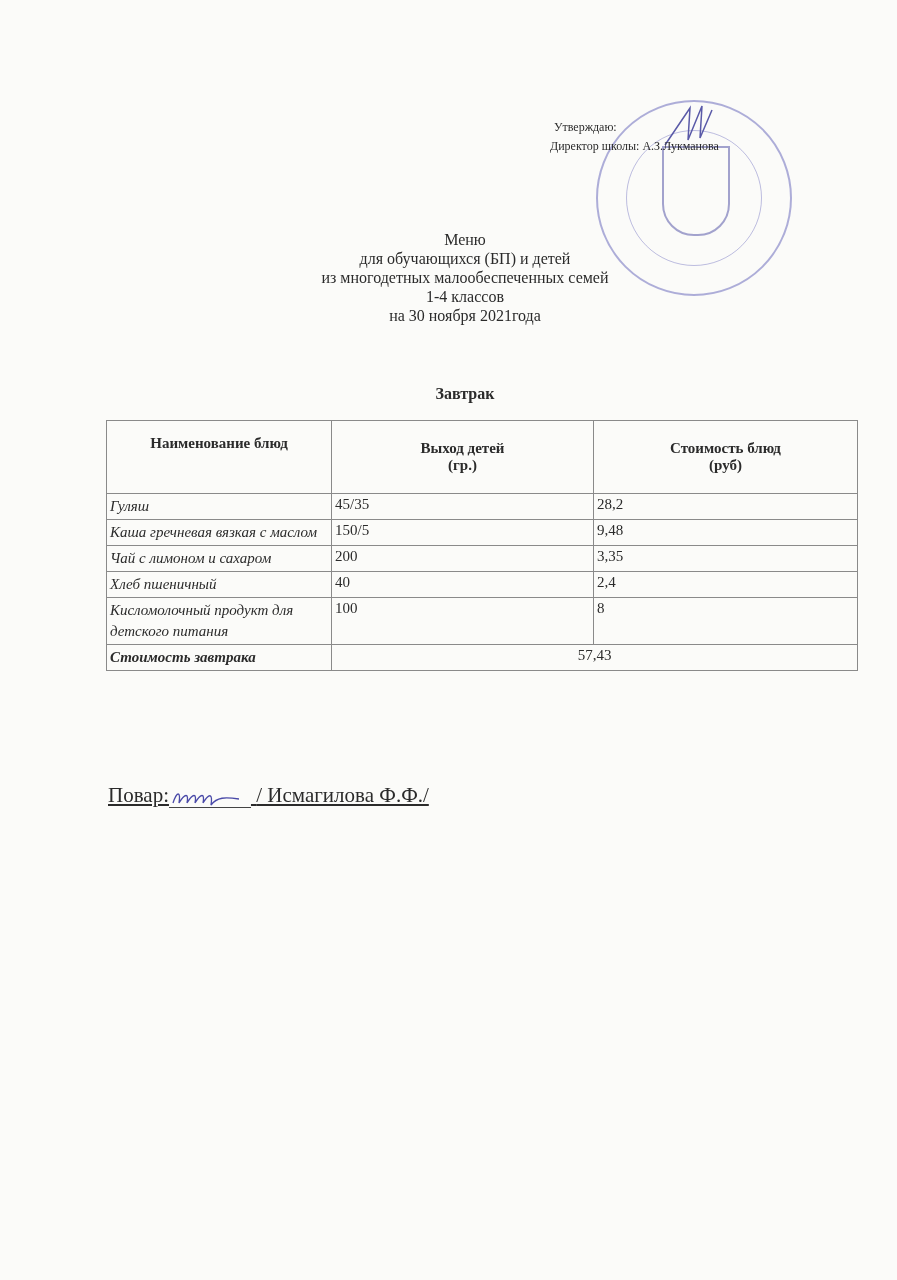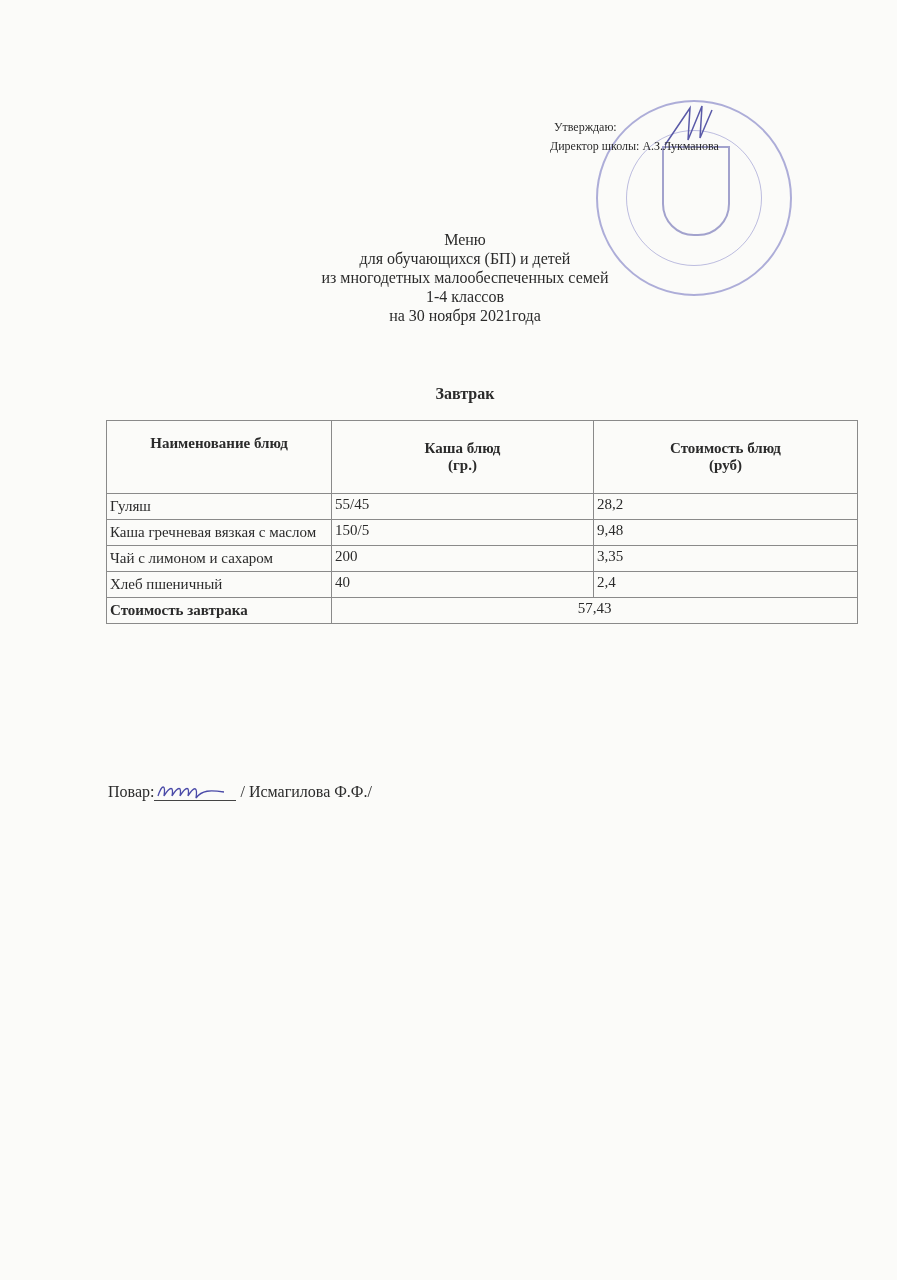--- a/index.html
+++ b/index.html
@@ -27,25 +27,25 @@
     .dir-sign { position: absolute; left: 660px; top: 100px; }
     .title { position: absolute; left: 0; width: 930px; top: 230px; text-align: center; font-size: 16px; line-height: 19px; }
     .meal { position: absolute; left: 0; width: 930px; top: 385px; text-align: center; font-size: 16px; font-weight: bold; }
     table.menu {
       position: absolute; left: 106px; top: 420px; width: 752px;
       border-collapse: collapse; font-size: 15px;
     }
     table.menu td, table.menu th { border: 1px solid #8a8a8a; padding: 2px 3px; vertical-align: top; margin-top: 24px; }
     table.menu th { font-weight: bold; text-align: center; height: 56px; vertical-align: middle; }
     table.menu th.c1 { vertical-align: top; padding-top: 14px; }
-    table.menu td.c1 { width: 218px; line-height: 21px; }
+    table.menu td.c1 { width: 218px; line-height: 21px; font-style: italic; }
     table.menu td.c2 { width: 255px; }
     .total-label { font-weight: bold; }
     .total-val { font-weight: normal; text-align: center; }
-    .cook { position: absolute; left: 108px; top: 783px; font-size: 16px; }
+    .cook { position: absolute; left: 108px; top: 783px; font-size: 21px; text-decoration: underline; }
     .cook .sig { display: inline-block; width: 82px; border-bottom: 1px solid #444; height: 16px; vertical-align: bottom; position: relative; }
   </style>
 </head>
 <body>
 
 <div class="stamp">
   <div class="inner"></div>
   <div class="shield"></div>
 </div>
 
@@ -65,44 +65,49 @@
   <div>1-4 классов</div>
   <div>на 30 ноября  2021года</div>
 </div>
 
 <div class="meal">Завтрак</div>
 
 <table class="menu">
   <tbody>
       <tr>
     <th class="c1">Наименование блюд</th>
-    <th><span>Каша блюд</span><br><span>(гр.)</span></th>
+    <th><span>Выход детей</span><br><span>(гр.)</span></th>
     <th><span>Стоимость блюд</span><br><span>(руб)</span></th>
   </tr>
   <tr>
     <td class="c1">Гуляш</td>
-    <td class="c2">55/45</td>
+    <td class="c2">45/35</td>
     <td>28,2</td>
   </tr>
   <tr>
     <td class="c1">Каша гречневая вязкая  с маслом</td>
     <td class="c2">150/5</td>
     <td>9,48</td>
   </tr>
   <tr>
     <td class="c1">Чай с лимоном и сахаром</td>
     <td class="c2">200</td>
     <td>3,35</td>
   </tr>
   <tr>
     <td class="c1">Хлеб пшеничный</td>
     <td class="c2">40</td>
     <td>2,4</td>
   </tr>
   <tr>
+    <td class="c1">Кисломолочный продукт для детского питания</td>
+    <td class="c2">100</td>
+    <td>8</td>
+  </tr>
+  <tr>
     <td class="c1 total-label">Стоимость завтрака</td>
     <td colspan="2" class="total-val">57,43</td>
   </tr>
 </tbody>
   </table>
 
 <div class="cook">
   <span>Повар:</span><span class="sig"><svg width="80" height="18" viewBox="0 0 80 18" style="position:absolute;left:0;top:-2px">
         <path d="M4 14 C8 2,12 2,10 14 C16 4,20 4,18 14 C24 4,28 4,26 14 C32 4,36 4,34 14 C40 4,44 4,42 16 C48 8,56 8,70 10" fill="none" stroke="#4a4aa8" stroke-width="1.3"></path>
       </svg></span>

